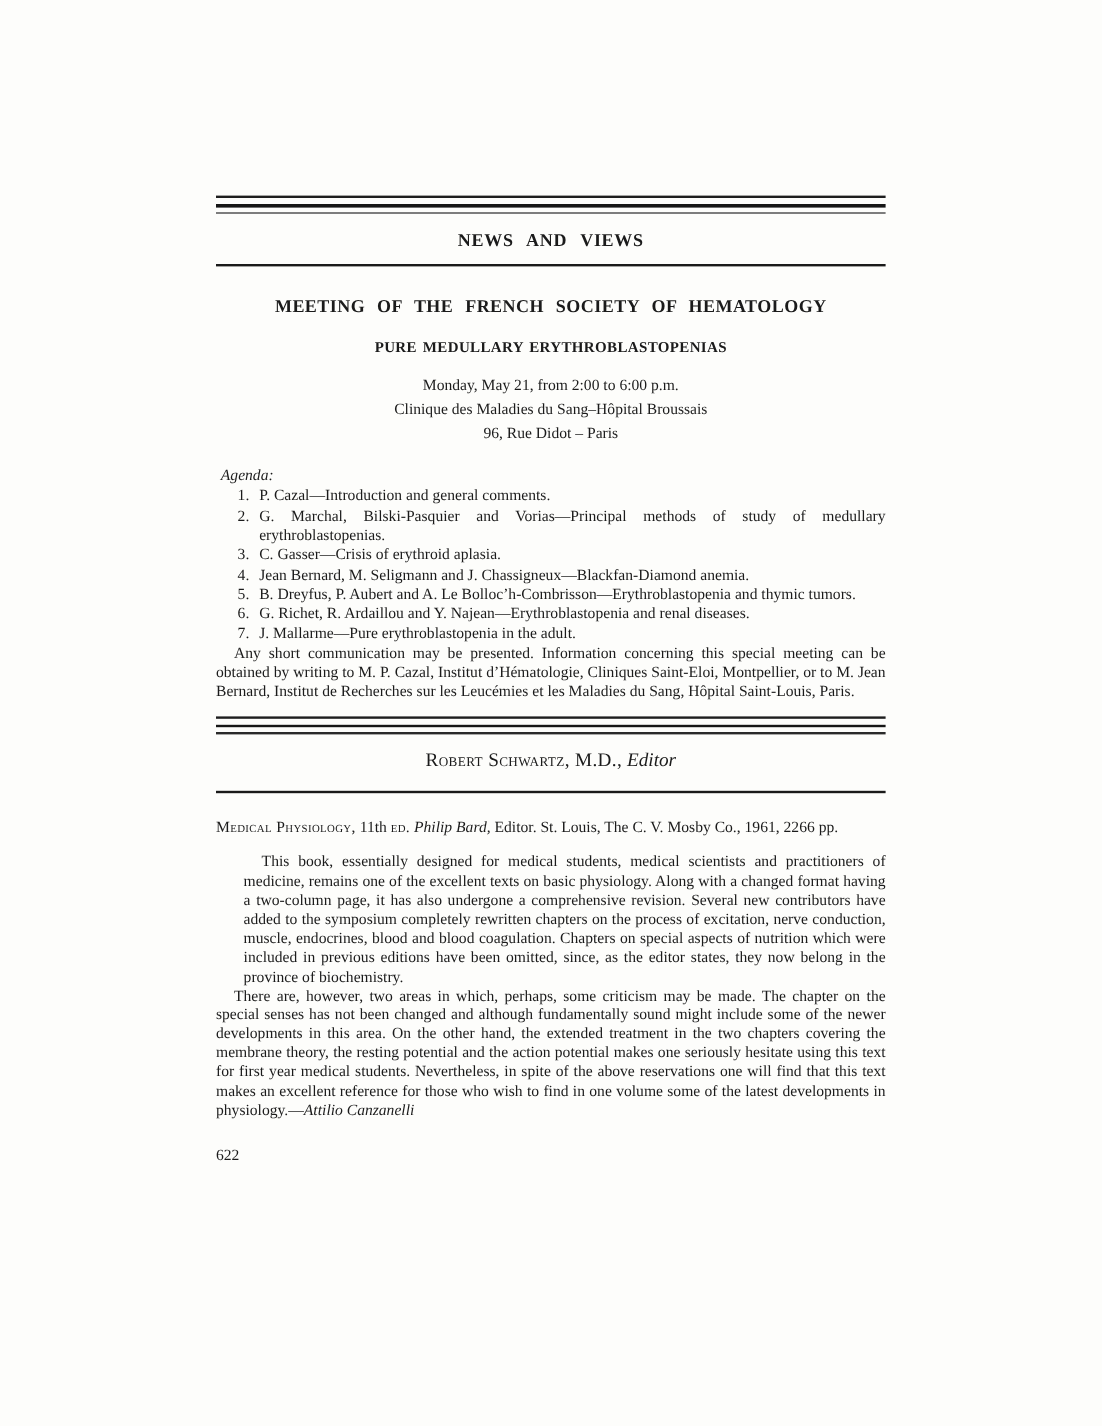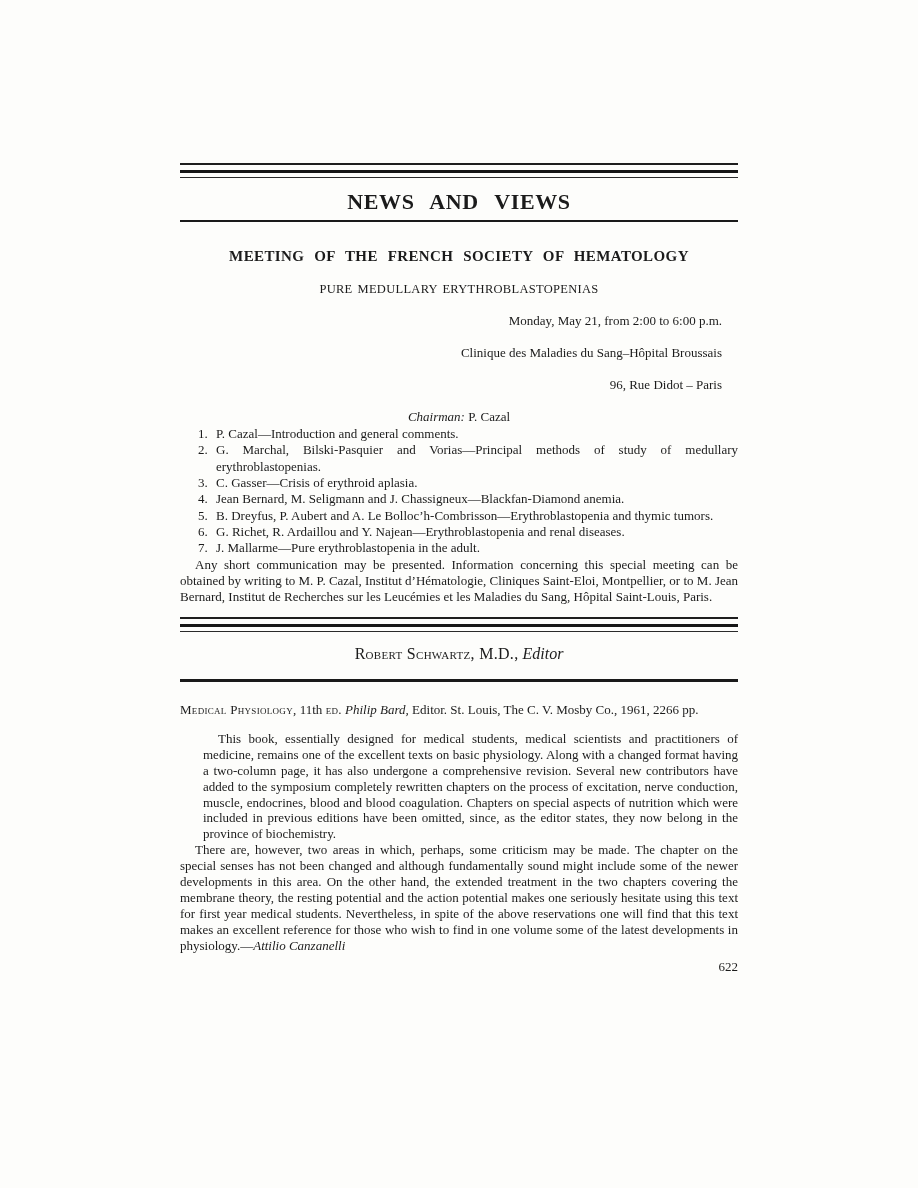--- a/index.html
+++ b/index.html
@@ -30,41 +30,41 @@
   .rule3 .r-thin-b { height: 1.5px; background: #2a2a2a; }
   .rule1 { height: 2.2px; background: #1a1a1a; width: 100%; }
   .rule3.top { margin-top: 163px; }
   .rule1.under-news { margin-top: 7px; }
   .rule3.mid { margin-top: 12px; }
   .rule1.under-byline { margin-top: 17px; }
 
   
   .news-title {
     margin: 12px 0 0 0;
-    font-size: 22px;
+    font-size: 15px;
     line-height: 23px;
     font-weight: bold;
     text-align: center;
     word-spacing: 0.45em;
     letter-spacing: 0.6px;
   }
   .meeting-title {
     margin: 25px 0 0 0;
     font-size: 15px;
     line-height: 19px;
     font-weight: bold;
     text-align: center;
     word-spacing: 0.38em;
     letter-spacing: 0.4px;
   }
   .meeting-subtitle {
     margin: 16px 0 0 0;
     font-size: 12.5px;
     line-height: 15px;
-    font-weight: normal;
+    font-weight: bold;
     text-align: center;
     word-spacing: 0.12em;
     letter-spacing: 0.3px;
   }
   .book-title {
     margin: 16px 0 0 0;
     font-size: 20px;
     line-height: 24px;
     font-weight: bold;
     text-align: center;
@@ -72,21 +72,21 @@
     letter-spacing: 0.6px;
   }
 
   
   .venue-block {
     margin-top: 16px;
     text-align: center;
     font-size: 13px;
     line-height: 16px;
   }
-  .venue-block div { margin: 16px; text-align: right; }
+  .venue-block div { margin: 4px; }
   .chairman-line {
     margin-top: 16px;
     text-align: center;
     font-size: 13px;
     line-height: 16px;
   }
   .byline {
     margin-top: 13px;
     text-align: center;
     font-size: 16px;
@@ -140,22 +140,22 @@
     margin: 0;
     font-size: 13px;
     line-height: 15.9px;
     text-align: justify;
     text-indent: 15px;
   }
   .review-para.first { margin-top: 8px; margin-left: 23px; }
 
   
   .page-number {
-    margin-top: 5px;
-    text-align: right;
+    margin-top: 22px;
+    text-align: left;
     font-size: 13px;
     line-height: 16px;
   }
 </style>
 </head>
 <body>
 
 <div class="content">
 
   <div class="rule3 top">
@@ -173,25 +173,22 @@
   <h2 class="meeting-title">MEETING OF THE FRENCH SOCIETY OF HEMATOLOGY</h2>
 
   <h3 class="meeting-subtitle">PURE MEDULLARY ERYTHROBLASTOPENIAS</h3>
 
   <div class="venue-block">
     <div>Monday, May 21, from 2:00 to 6:00 p.m.</div>
     <div>Clinique des Maladies du Sang–Hôpital Broussais</div>
     <div>96, Rue Didot – Paris</div>
   </div>
 
-  <div class="chairman-line">
-    <span class="it">Chairman:</span>
-    <span>P. Cazal</span>
-  </div>
-
+
+  <div class="agenda-label">Agenda:</div>
 
   <div class="agenda-list">
     <div class="agenda-item">
       <span class="num">1.</span>
       <span class="itext">P. Cazal—Introduction and general comments.</span>
     </div>
     <div class="agenda-item">
       <span class="num">2.</span>
       <span class="itext">G. Marchal, Bilski-Pasquier and Vorias—Principal methods of study of medullary erythroblastopenias.</span>
     </div>

